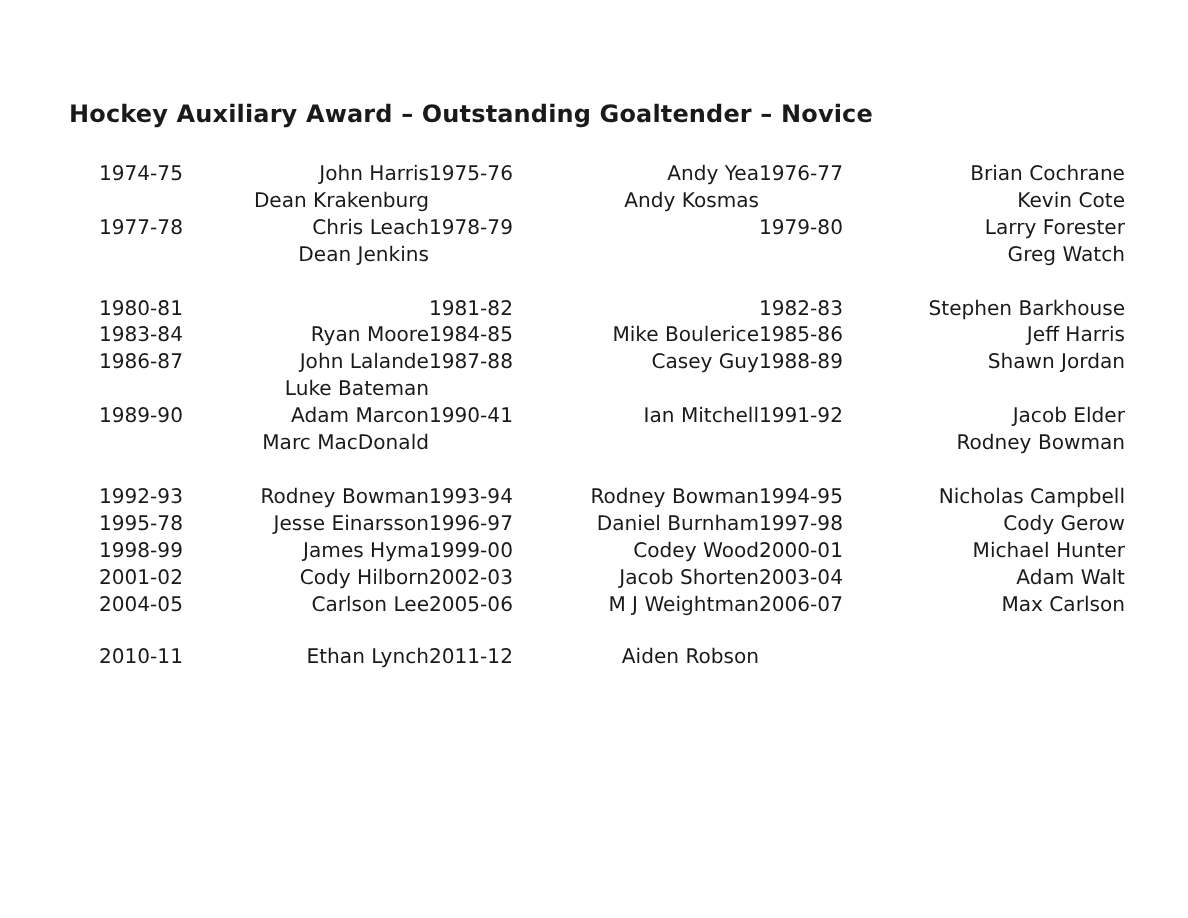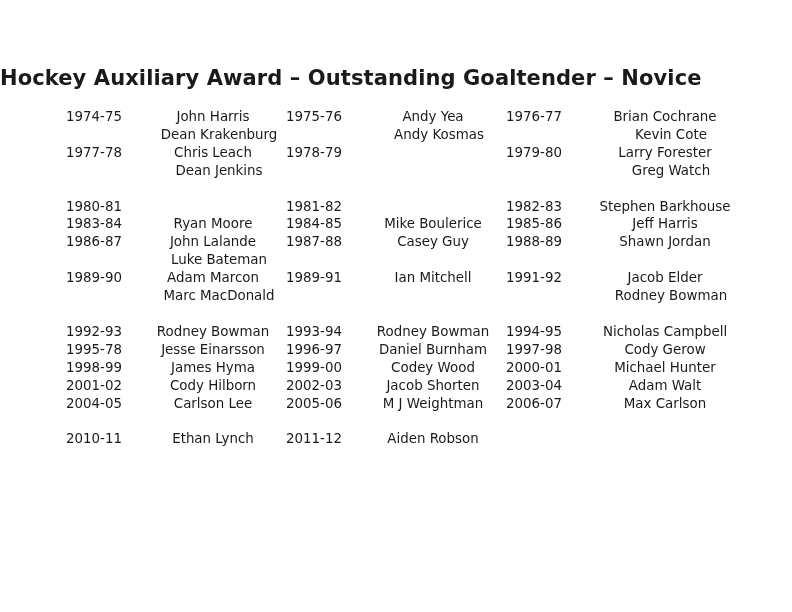--- a/index.html
+++ b/index.html
@@ -22,21 +22,21 @@
     top: 0;
     width: 792px;
     height: 612px;
   }
   .doc-title {
     position: absolute;
     left: 0;
     top: 66px;
     width: 628px;
     text-align: center;
-    font-size: 21px;
+    font-size: 16px;
     font-weight: bold;
     letter-spacing: 0.1px;
     white-space: nowrap;
   }
   .award-table {
     position: absolute;
     left: 66px;
     top: 108px;
     width: 660px;
     border-collapse: collapse;
@@ -50,21 +50,21 @@
     vertical-align: top;
     white-space: nowrap;
     overflow: visible;
   }
   td.yr {
     width: 74px;
     text-align: left;
   }
   td.nm {
     width: 146px;
-    text-align: center;
+    text-align: right;
   }
   td.nm.last {
     width: 170px;
   }
   .spacer-row td {
     height: 17.9px;
     line-height: 17.9px;
     font-size: 13.4px;
   }
   .nm .second {
@@ -125,21 +125,21 @@
           <td class="yr">1986-87</td>
           <td class="nm"><span class="first">John Lalande</span><span class="second">Luke Bateman</span></td>
           <td class="yr">1987-88</td>
           <td class="nm"><span class="first">Casey Guy</span><span class="second">&nbsp;</span></td>
           <td class="yr">1988-89</td>
           <td class="nm last"><span class="first">Shawn Jordan</span><span class="second">&nbsp;</span></td>
         </tr>
         <tr>
           <td class="yr">1989-90</td>
           <td class="nm"><span class="first">Adam Marcon</span><span class="second">Marc MacDonald</span></td>
-          <td class="yr">1989-91</td>
+          <td class="yr">1990-41</td>
           <td class="nm"><span class="first">Ian Mitchell</span><span class="second">&nbsp;</span></td>
           <td class="yr">1991-92</td>
           <td class="nm last"><span class="first">Jacob Elder</span><span class="second">Rodney Bowman</span></td>
         </tr>
         <tr class="spacer-row">
           <td>&nbsp;</td>
           <td>&nbsp;</td>
           <td>&nbsp;</td>
           <td>&nbsp;</td>
           <td>&nbsp;</td>

